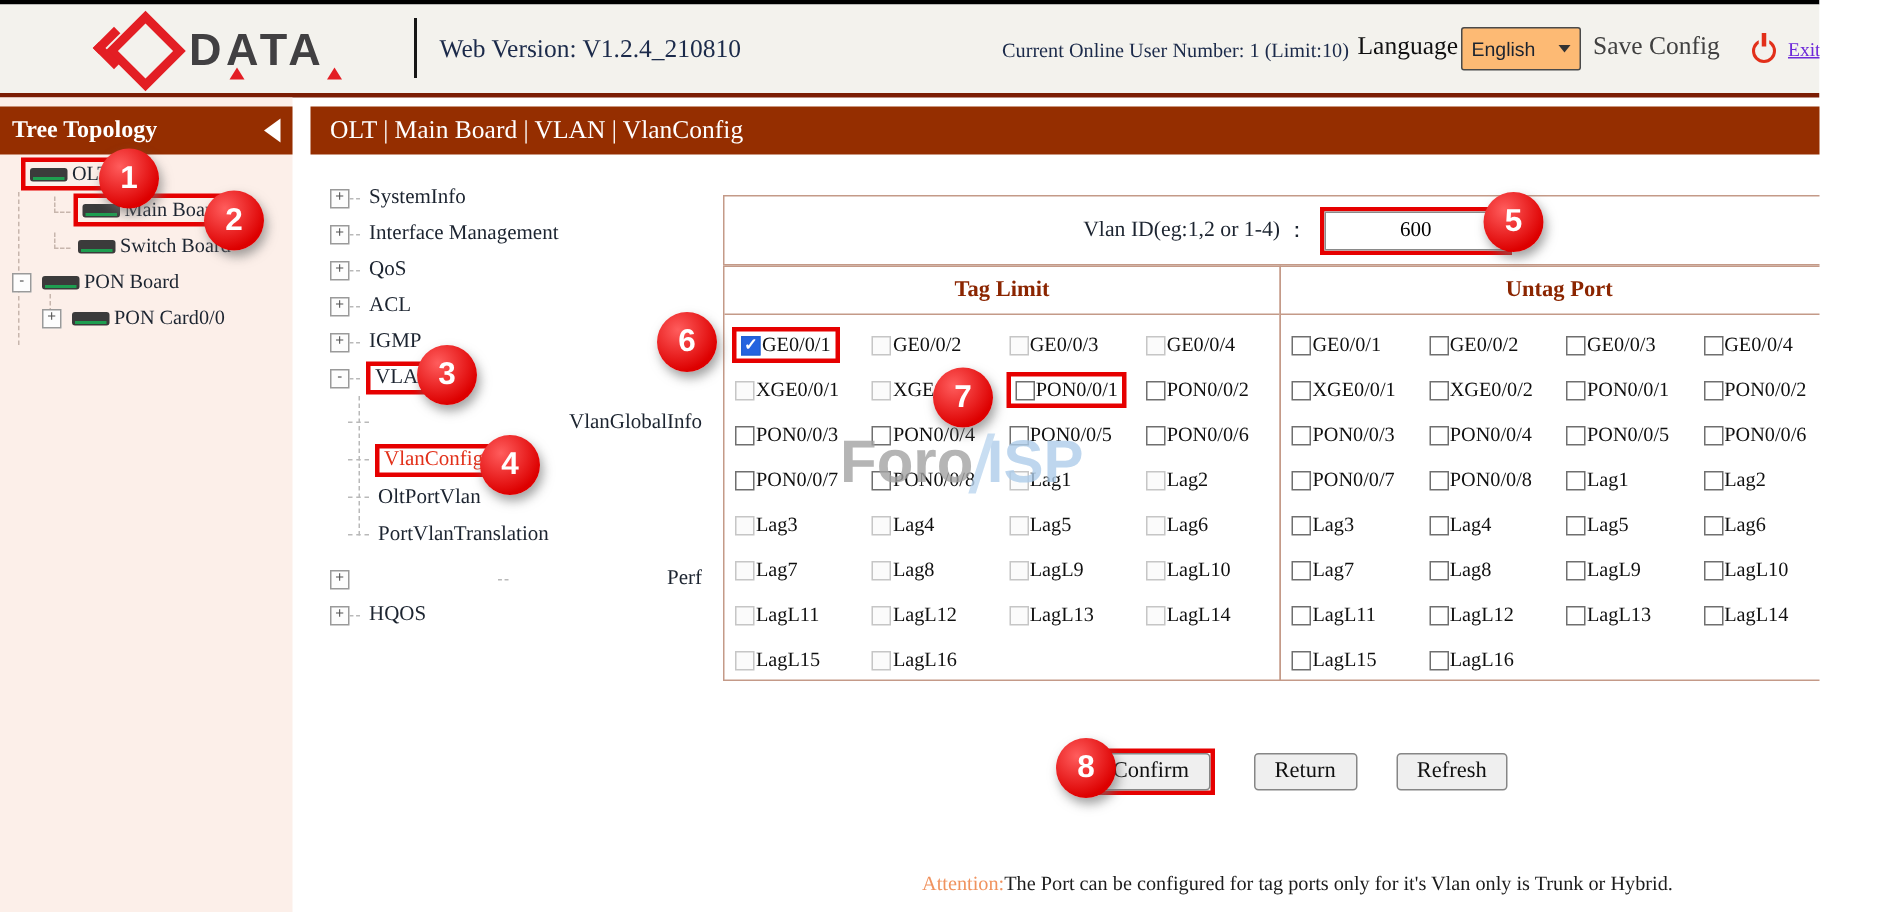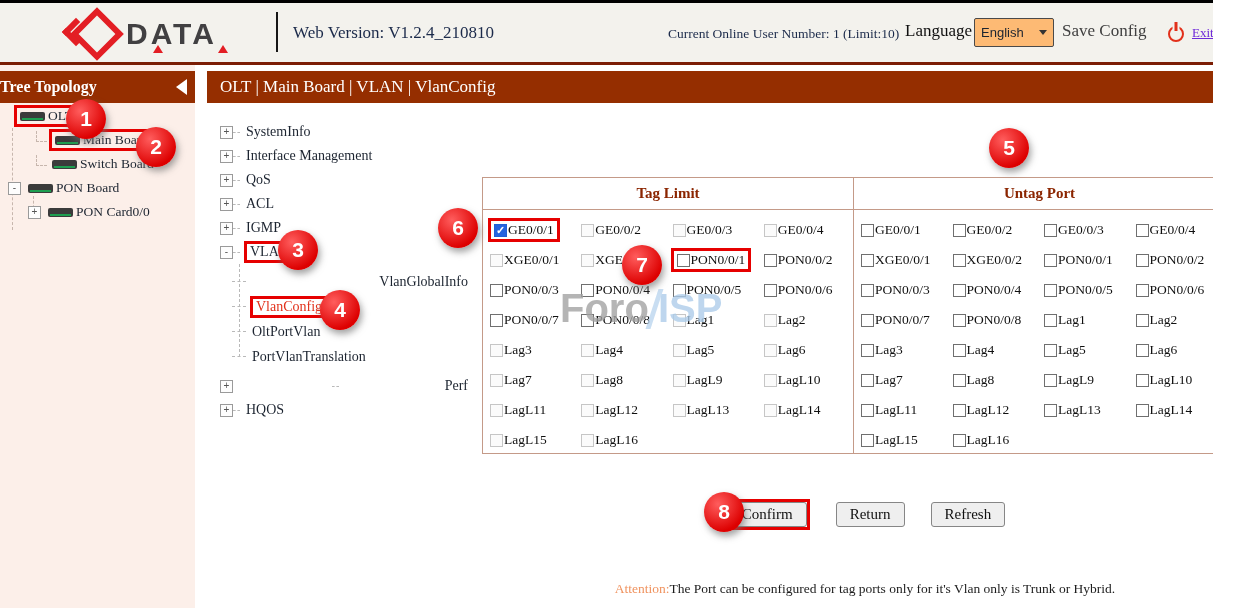--- a/index.html
+++ b/index.html
@@ -39,21 +39,21 @@
        border-radius:50%;cursor:pointer;}
   .power::before{content:"";position:absolute;left:50%;top:-6px;transform:translateX(-50%);
        width:3px;height:9px;background:#e2301a;box-shadow:0 0 0 2px #f3f2ed;}
   .exit{position:absolute;left:1192px;top:22px;font-size:13px;color:#6d28d9;
        text-decoration:underline;cursor:pointer;}
 
   
   .sidebar{position:absolute;left:0;top:65px;width:195px;height:543px;background:#fcefe9;}
   .side-hdr{position:absolute;left:0;top:6px;width:195px;height:32px;background:#952e00;
        color:#fff;display:flex;align-items:center;}
-  .side-hdr .t{font-weight:bold;font-size:16px;padding-left:0;flex:1;}
+  .side-hdr .t{font-weight:bold;font-size:16px;padding-left:8px;flex:1;}
   .tri-left{width:0;height:0;border-top:8px solid transparent;border-bottom:8px solid transparent;
        border-right:11px solid #fff;margin-right:8px;cursor:pointer;}
   .tree{position:absolute;left:6px;top:39px;width:185px;}
   .titem{height:24px;display:flex;align-items:center;font-size:13.5px;cursor:pointer;position:relative;}
   .texp{width:11px;height:11px;border:1px solid #9a9a9a;background:#fdfdfd;color:#555;
        font:10px/9px "Liberation Sans",sans-serif;text-align:center;margin-right:4px;flex:none;}
   .texp:empty{display:none;}
   .titem.child::before{content:"";width:10px;height:10px;margin:-8px 2px 0 2px;
        border-left:1px dashed #c7b6ad;border-bottom:1px dashed #c7b6ad;flex:none;}
   .twrap{display:inline-flex;align-items:center;gap:3px;padding:1px 3px;}
@@ -285,20 +285,27 @@
         <span class="mlabel">Perf</span>
       </div>
 
       <div class="mitem">
         <span class="mexp">+</span>
         <span class="mdash"></span>
         <span class="mlabel">HQOS</span>
       </div>
     </div>
 
+  <div class="vlan-row">
+    <span class="lbl">Vlan ID(eg:1,2 or 1-4)</span>
+    <span class="lbl">：</span>
+    <span class="hl-input">
+      <input class="vlan-input" type="text" value="600" style="">
+    </span>
+  </div>
 
   <div class="tables-wrap">
     <div class="port-table tag">
       <div class="pt-head">Tag Limit</div>
       <div class="pgrid">
 
           <div class="cell">
             <span class="hlwrap hl">
               <span class="cb checked"></span>
               <span class="plabel">GE0/0/1</span>

